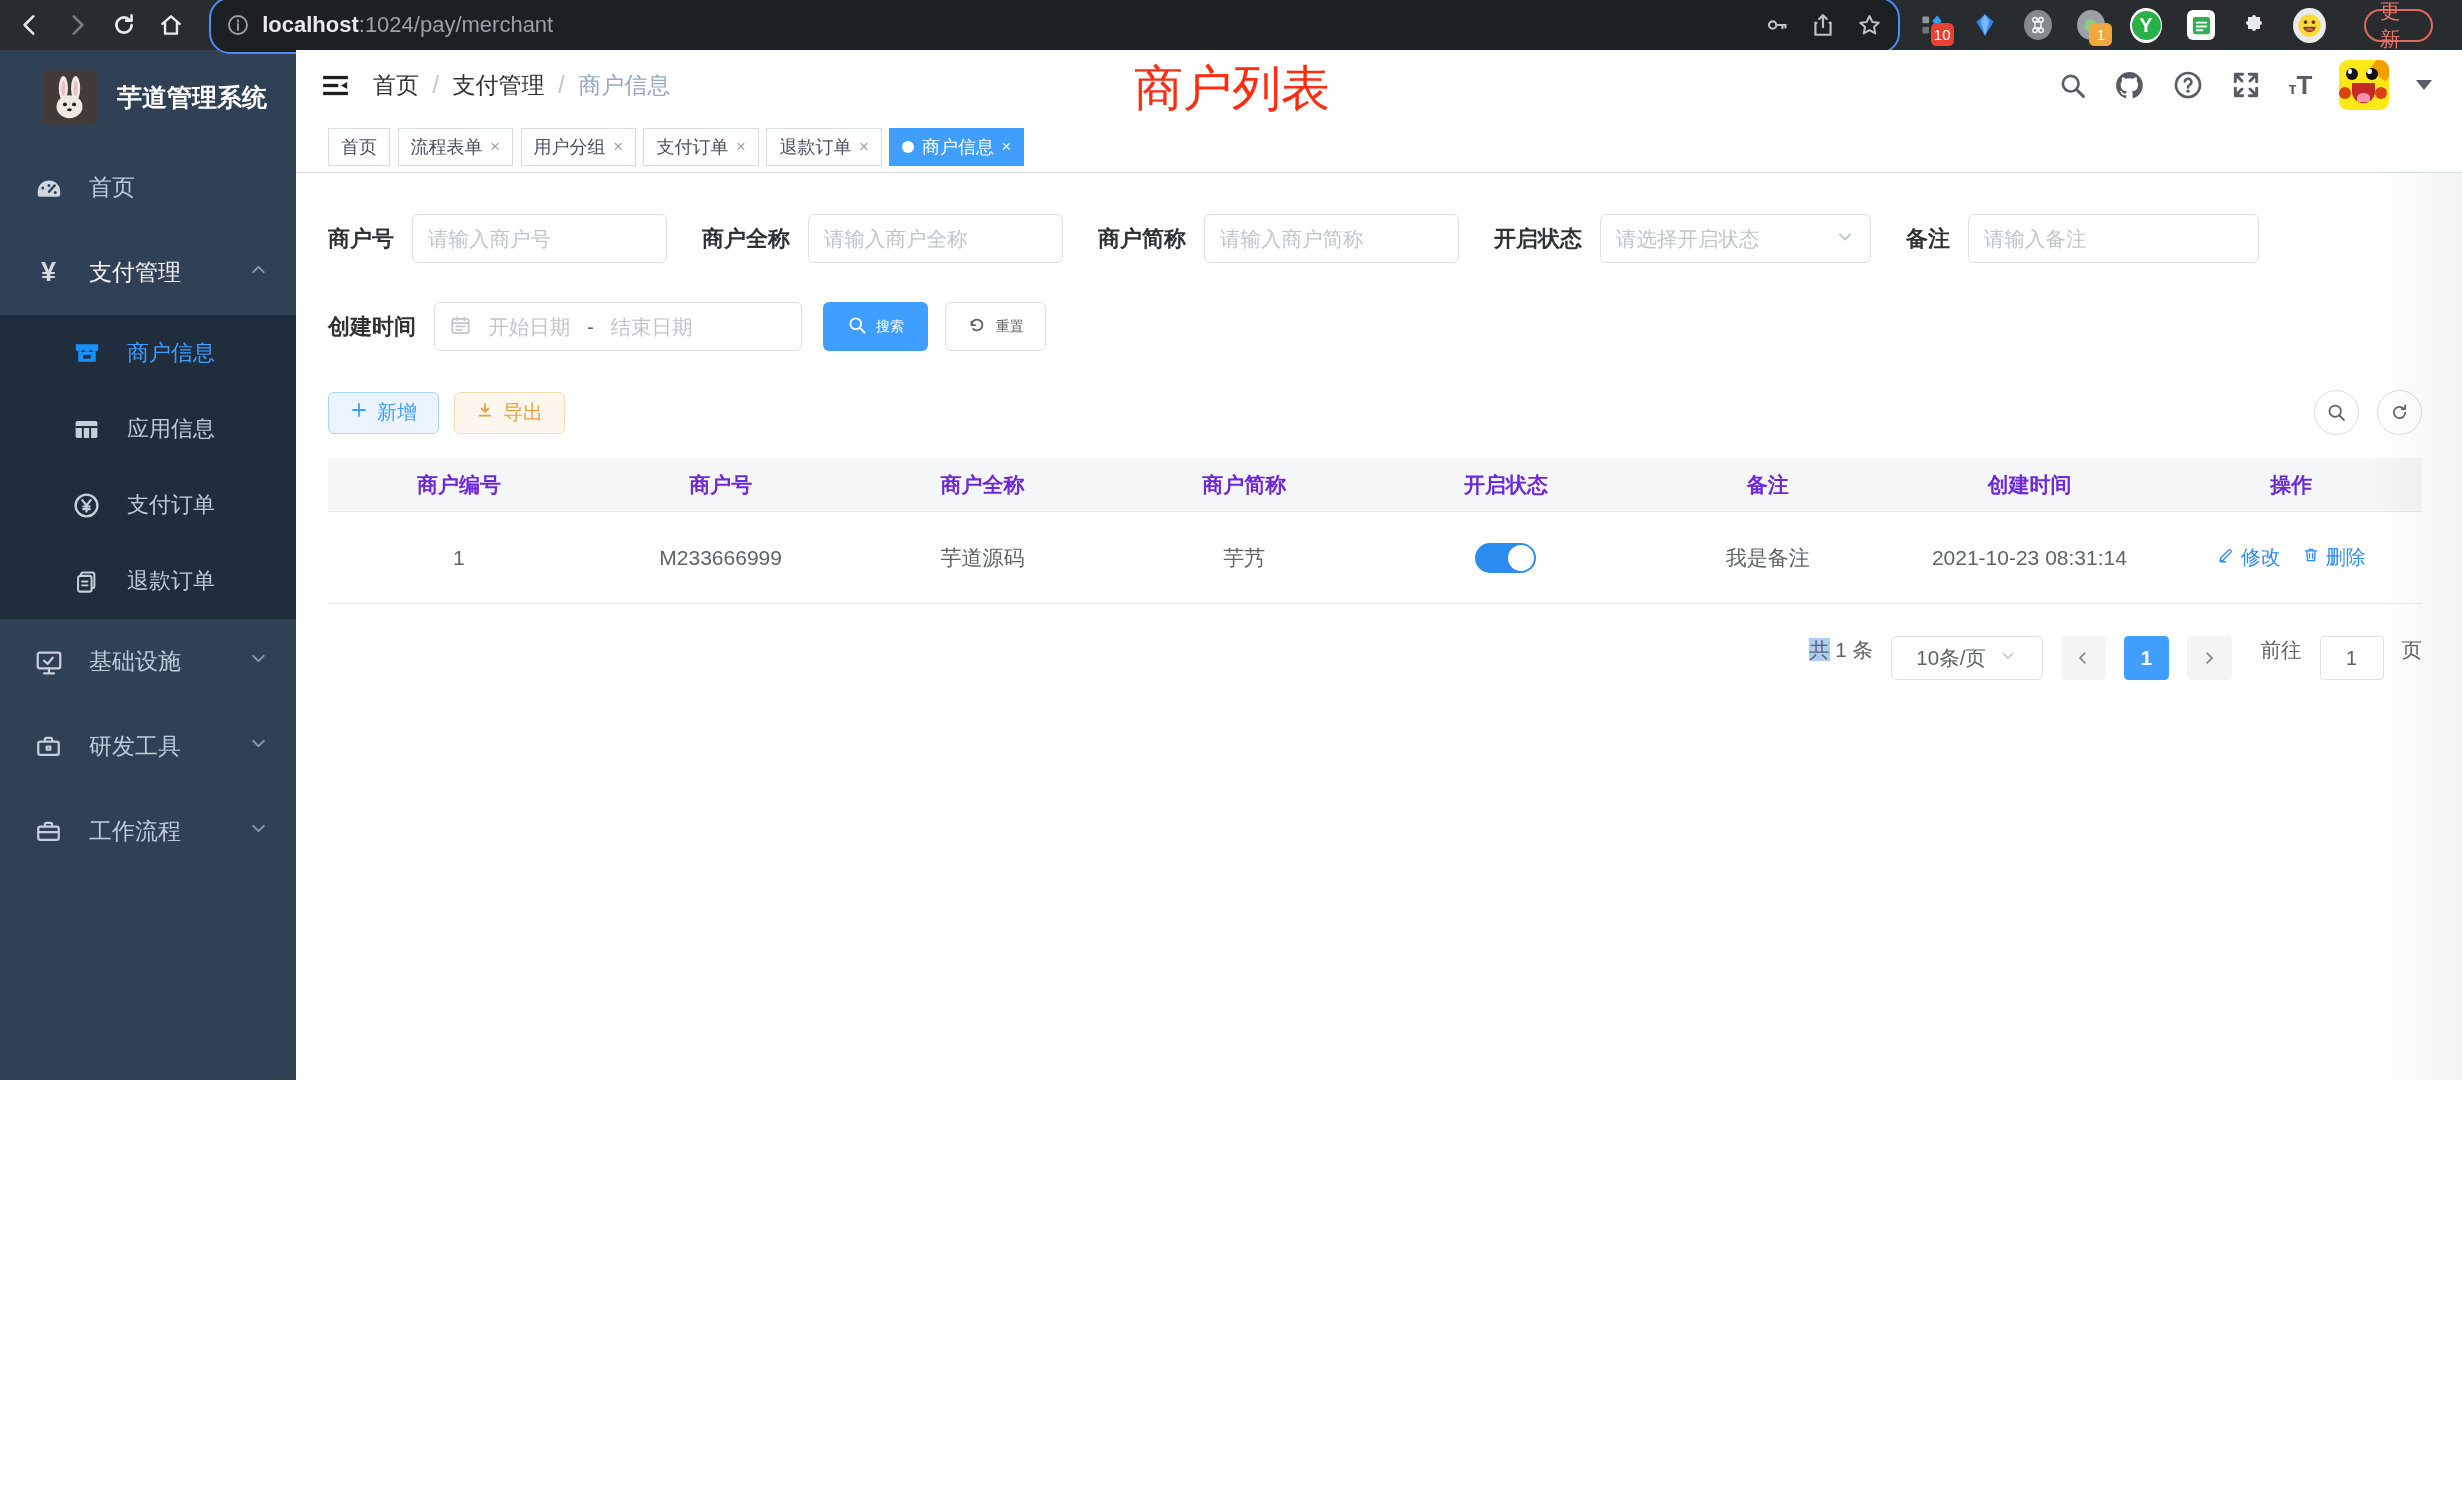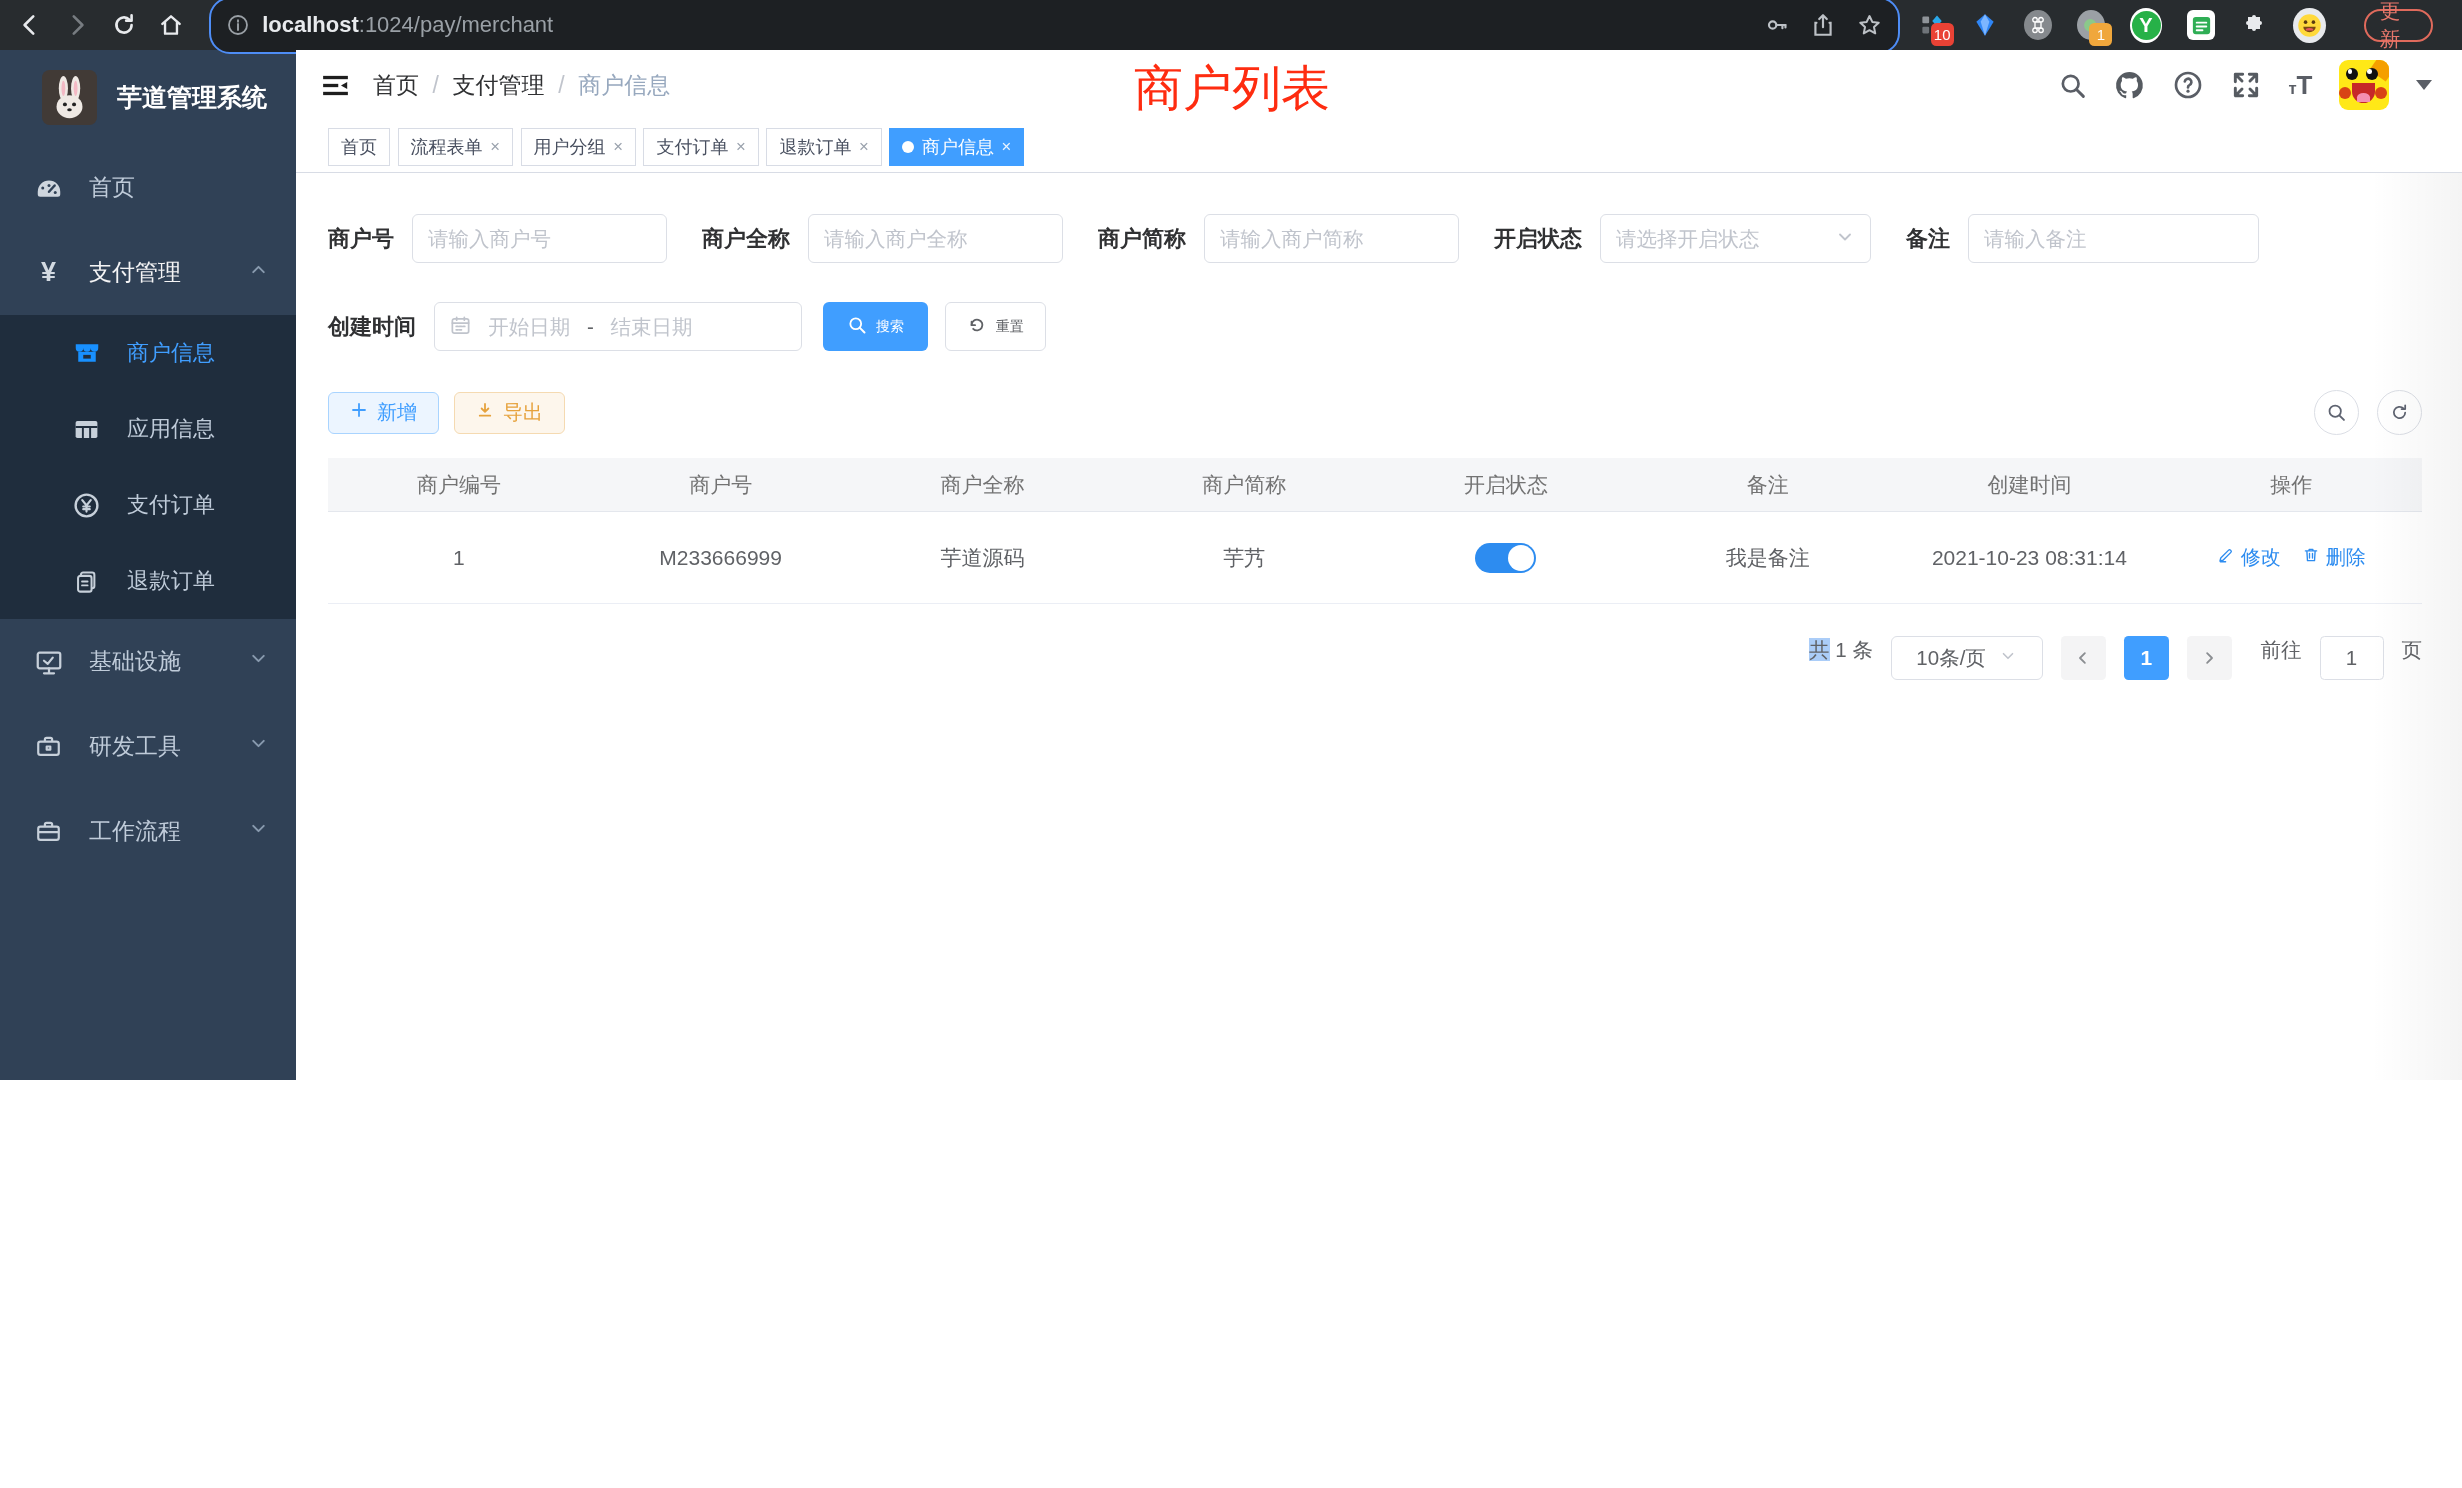--- a/index.html
+++ b/index.html
@@ -95,21 +95,21 @@
   .btn-export { background:#fdf6ec; color:#e6a23c; border-color:#f5dab1; height:42px; padding:0 21px; font-size:20px; }
   .toolbar-row { display:flex; align-items:center; margin-top:35px; }
   .round-btns { margin-left:auto; display:flex; gap:18px; }
   .round-btn { width:45px; height:45px; border-radius:50%; border:1.5px solid #dbdee5; background:#fff; display:flex; align-items:center; justify-content:center; color:#5e6370; cursor:pointer; }
 
   
   .table { margin-top:23px; width:100%; }
   .t-row { display:flex; }
   .t-cell { flex:1 1 12.5%; display:flex; align-items:center; justify-content:center; font-size:21px; }
   .t-head { background:#f5f6f8; border-bottom:1.5px solid #e4e7ed; }
-  .t-head .t-cell { height:53px; color:#737373; font-weight:400; }
+  .t-head .t-cell { height:53px; color:#6d28d9; font-weight:700; }
   .t-body { border-bottom:1.5px solid #ebeef5; }
   .t-body .t-cell { height:91px; color:#606266; }
   .switch { width:61px; height:30px; border-radius:15px; background:#2d8cf0; position:relative; cursor:pointer; }
   .switch .knob { position:absolute; right:2.3px; top:2.3px; width:26px; height:26px; border-radius:50%; background:#fff; }
   .link { color:#2d8cf0; font-size:20px; display:inline-flex; align-items:center; gap:6px; cursor:pointer; }
   .link + .link { margin-left:21px; }
 
   
   .pagination { display:flex; align-items:flex-start; justify-content:flex-end; margin-top:32px; gap:18px; font-size:20.5px; color:#606266; }
   .sel-hl { background:#abcdf8; }

